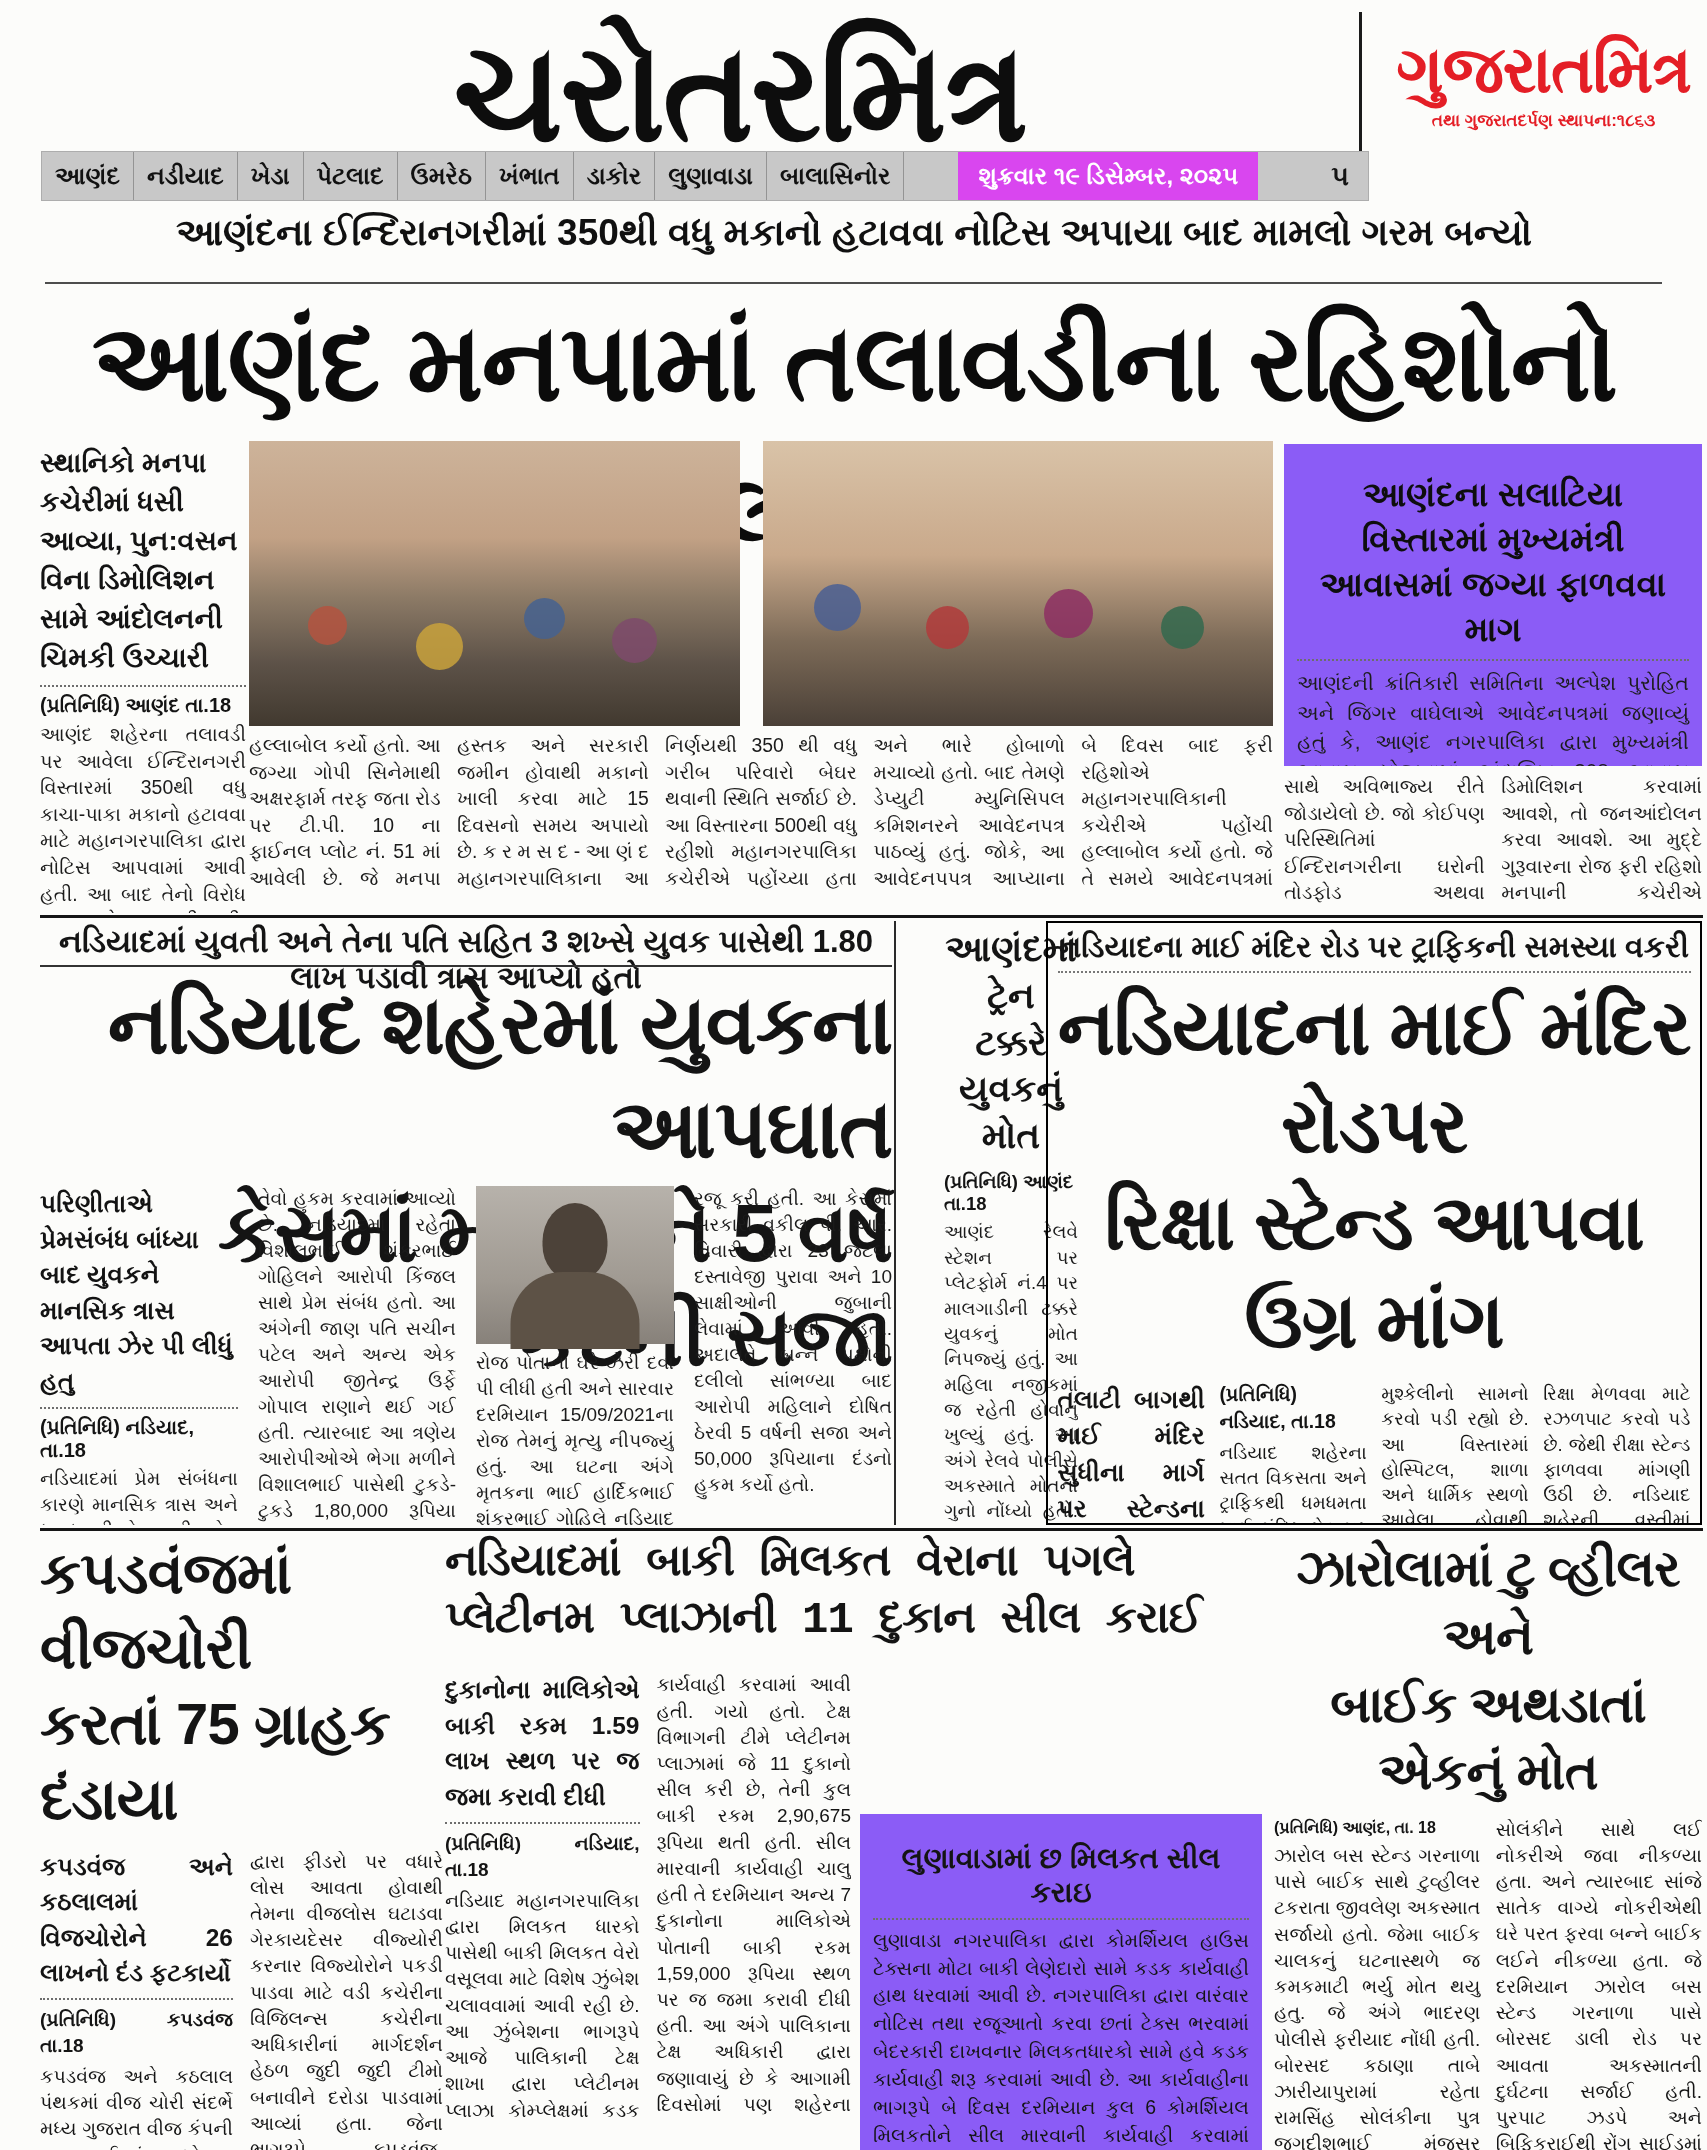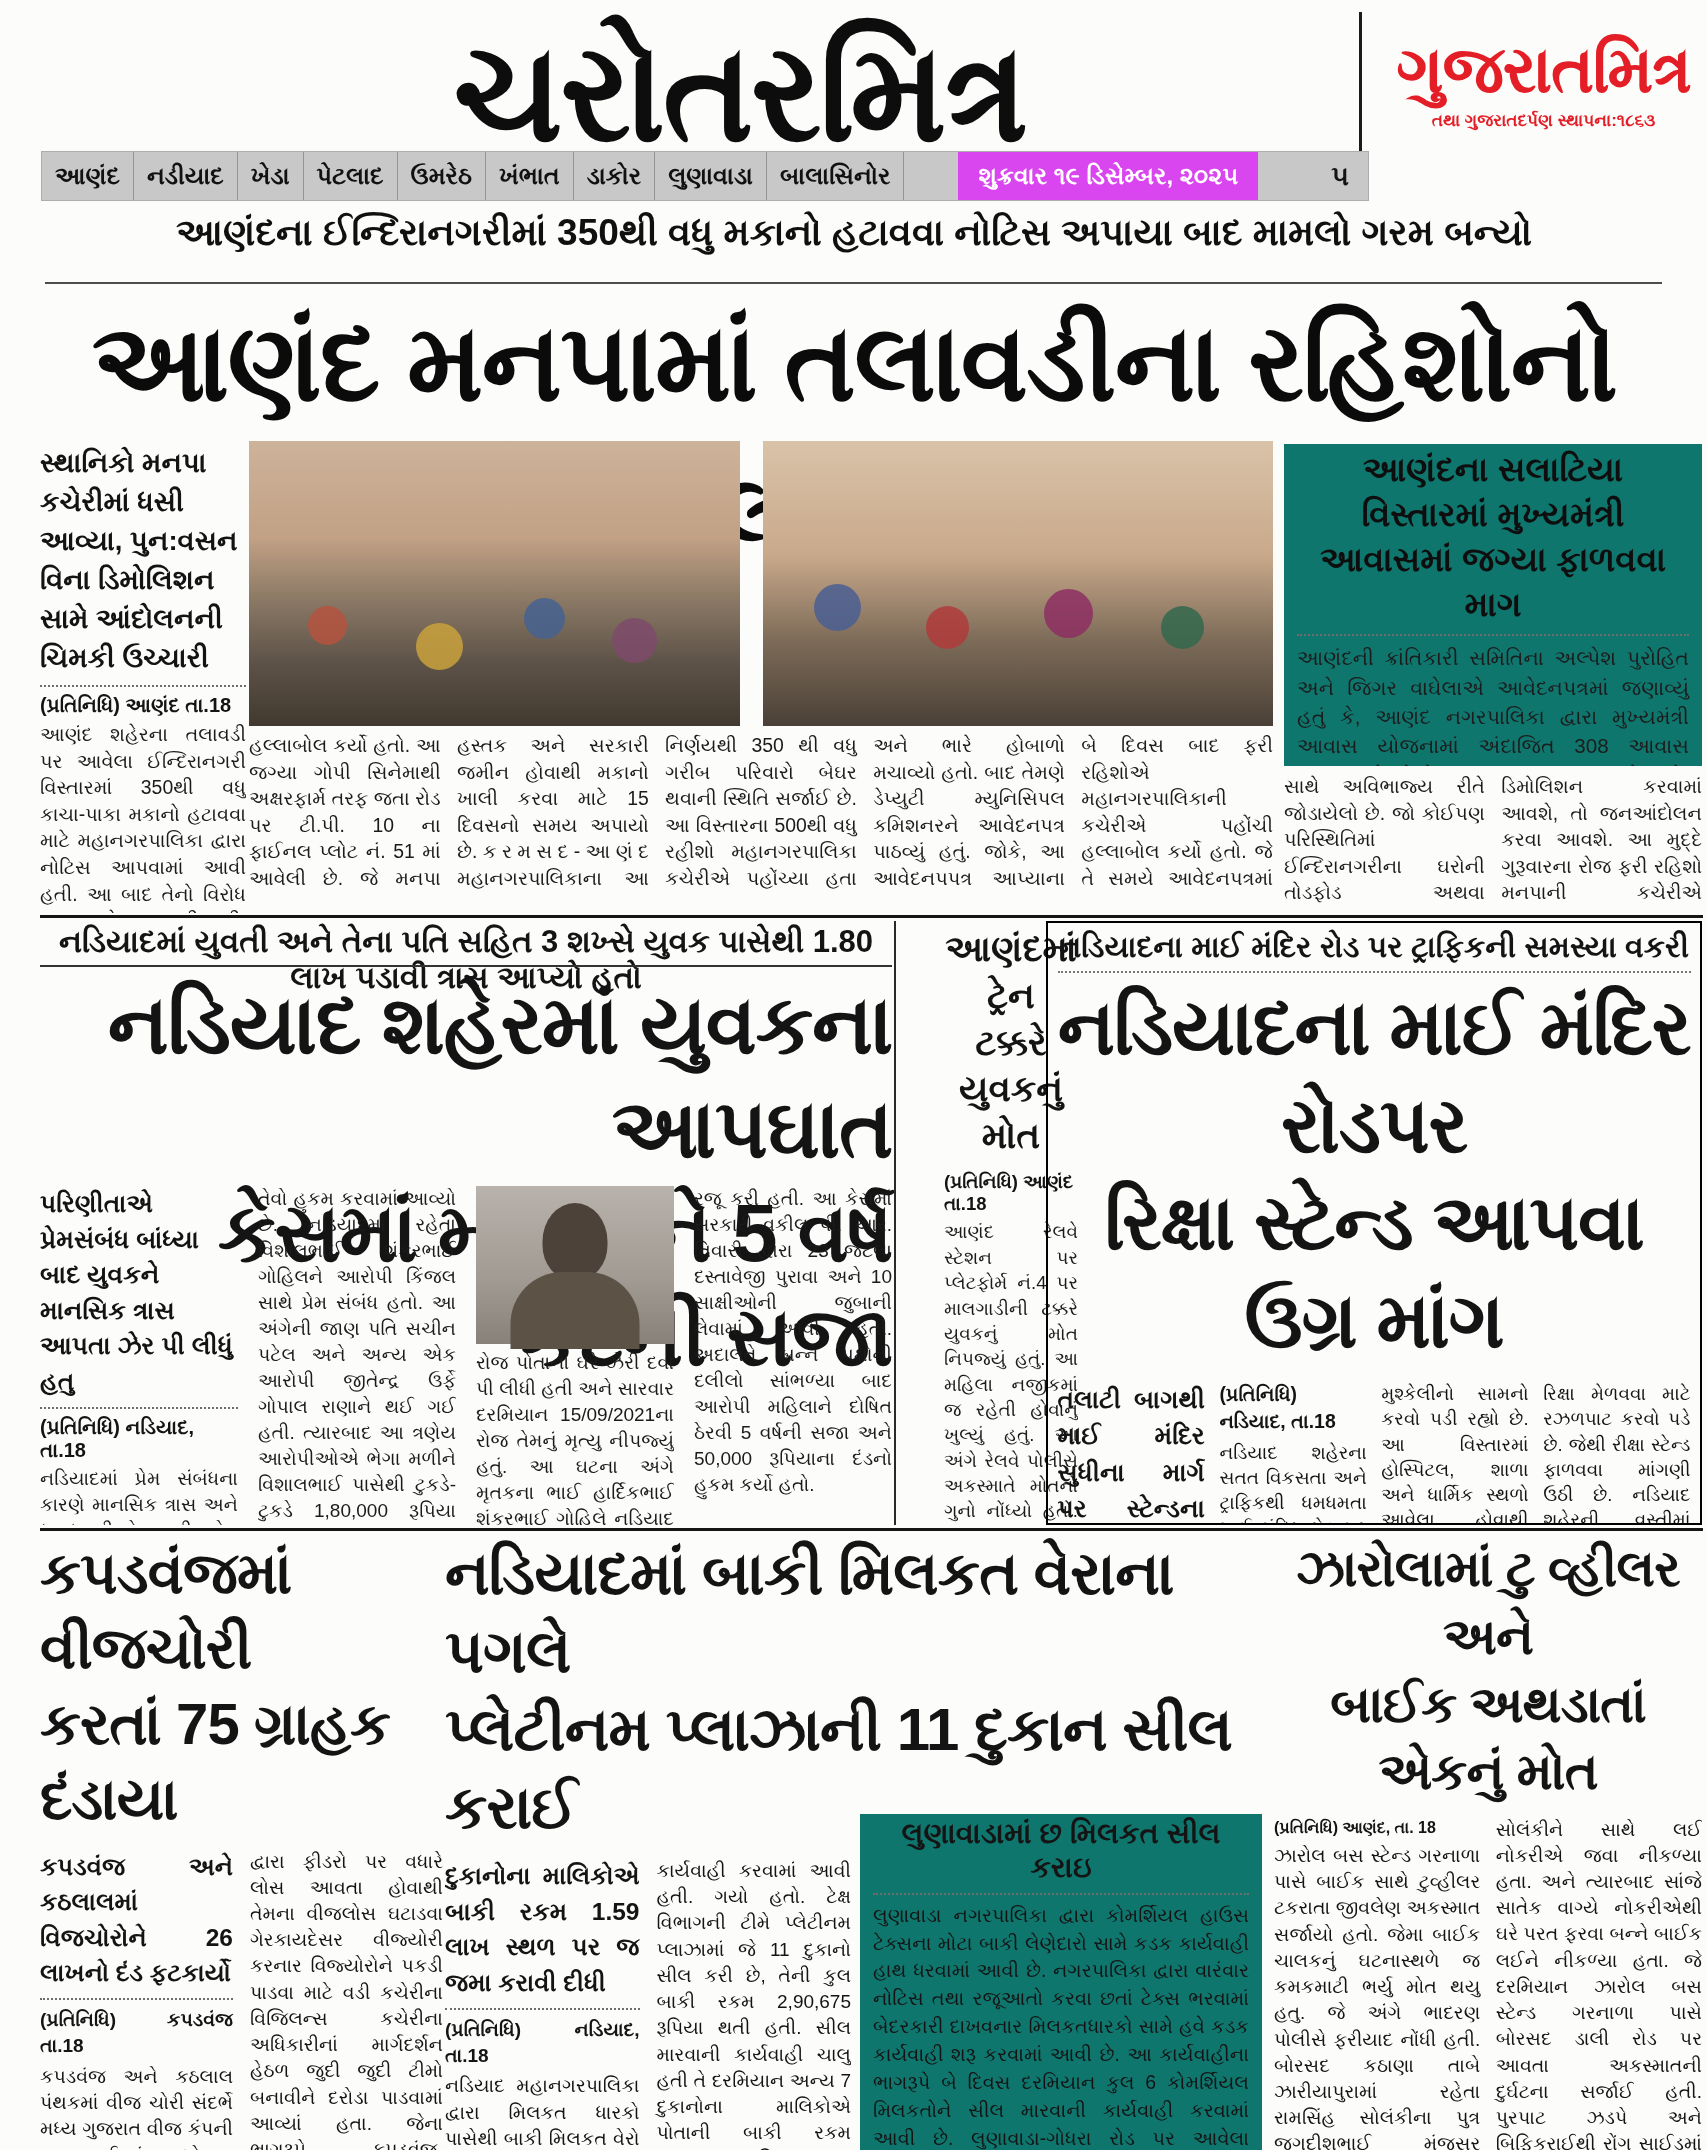--- a/index.html
+++ b/index.html
@@ -44,21 +44,21 @@
   .lead-main{left:249px;top:732px;width:1024px;height:182px;columns:5;column-gap:16.3px;overflow:hidden;}
   .lead-right{left:1284px;top:773px;width:418px;height:141px;columns:2;column-gap:16.3px;overflow:hidden;}
 
   .photo{overflow:hidden;}
   .photo-protest1{left:249px;top:441px;width:491px;height:285px;
      background:linear-gradient(180deg,#cdb39a 0%,#c2a185 34%,#8c7a66 55%,#5d5248 78%,#41392f 100%);}
   .photo-protest2{left:763px;top:441px;width:510px;height:285px;
      background:linear-gradient(180deg,#d9c3a8 0%,#c9a98b 40%,#7d6b58 70%,#4a4037 100%);}
   .crowd-dot{position:absolute;border-radius:50%;opacity:.85;}
 
-  .bluebox{background:#0f766e;padding:3px 13px;}
+  .bluebox{background:#8b5cf6;padding:28px 13px;}
   .cm-box{left:1284px;top:444px;width:418px;height:322px;overflow:hidden;}
   .box-title{font-size:34px;line-height:1.32;font-weight:800;text-align:center;color:#0e0e0e;}
   .box-body{font-size:20.6px;line-height:1.43;text-align:justify;color:#1c1c1c;}
 
   .hr1{left:40px;top:915px;width:1663px;height:2.6px;}
 
   
   .su-kicker{left:40px;top:924px;width:852px;font-size:31px;font-weight:800;text-align:center;}
   .su-kicker-rule{left:40px;top:965px;width:852px;height:1.7px;background:#333;}
   .su-headline{left:40px;top:973px;width:852px;font-size:82px;line-height:1.27;font-weight:800;
@@ -91,21 +91,21 @@
 
   .hr2{left:40px;top:1528px;width:1663px;height:2.6px;}
 
   
   .pw{left:40px;top:1535px;width:403px;height:647px;overflow:hidden;}
   .pw-headline{font-size:58px;line-height:1.3;font-weight:800;letter-spacing:-0.9px;margin-bottom:12px;}
   .pw-body{columns:2;column-gap:17px;height:499px;overflow:hidden;font-size:19px;line-height:1.38;text-align:justify;}
   .mini-deck{font-size:24.5px;line-height:1.45;font-weight:800;break-inside:avoid;}
 
   .seal{left:445px;top:1535px;width:817px;height:647px;overflow:hidden;}
-  .seal-headline{font-size:60px;line-height:1.3;font-weight:800;letter-spacing:-0.9px;margin-bottom:11px;}
+  .seal-headline{font-size:44px;line-height:1.3;font-weight:800;letter-spacing:-0.9px;margin-bottom:23px;font-family:Liberation Mono, monospace;}
   .seal-body{width:406px;columns:2;column-gap:17px;height:465px;overflow:hidden;font-size:19px;line-height:1.38;text-align:justify;}
   .lun-box{position:absolute;right:0;top:279px;width:402px;height:366px;overflow:hidden;}
   .lun-title{font-size:29px;font-weight:800;text-align:center;}
   .lun-body{font-size:19.4px;line-height:1.44;text-align:justify;}
 
   .za{left:1274px;top:1535px;width:428px;height:647px;overflow:hidden;}
   .za-headline{font-size:51px;line-height:1.33;font-weight:800;letter-spacing:-0.9px;margin-bottom:10.3px;text-align:center;}
   .za-body{columns:2;column-gap:15.5px;height:508px;overflow:hidden;font-size:19px;line-height:1.38;text-align:justify;}
 </style>
 </head>

